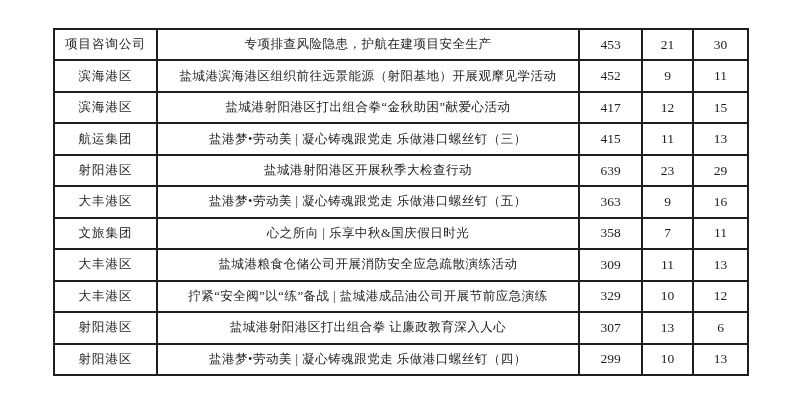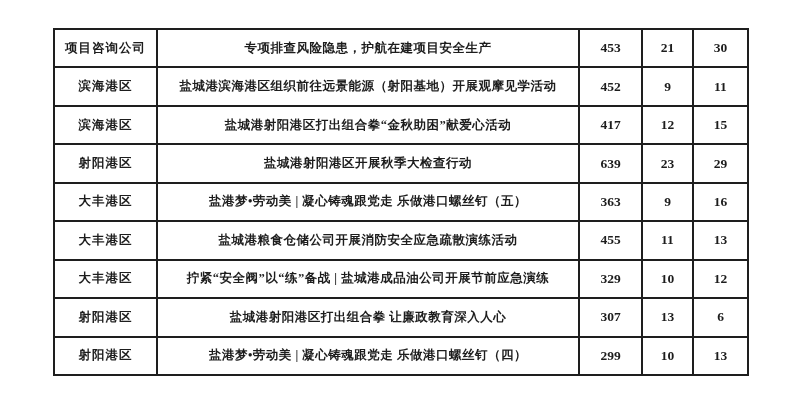--- a/index.html
+++ b/index.html
@@ -24,21 +24,21 @@
     table-layout: fixed;
     width: 694px;
     height: 348px;
     background: #ffffff;
   }
   table.report td {
     border: 2px solid #1e1e1e;
     text-align: center;
     vertical-align: middle;
     color: #1d1d1d;
-    font-weight: bold;
+    font-weight: normal;
     padding: 0 3px;
     overflow: hidden;
     white-space: nowrap;
   }
   td.c-unit {
     font-size: 12.5px;
     letter-spacing: 1px;
   }
   td.c-title {
     font-size: 12.5px;
@@ -80,42 +80,56 @@
   </tr>
 
   <tr>
     <td class="c-unit">滨海港区</td>
     <td class="c-title">盐城港射阳港区打出组合拳“金秋助困”献爱心活动</td>
     <td class="c-num">417</td>
     <td class="c-num">12</td>
     <td class="c-num">15</td>
   </tr>
 
+  <tr>
+    <td class="c-unit">航运集团</td>
+    <td class="c-title">盐港梦•劳动美 | 凝心铸魂跟党走 乐做港口螺丝钉（三）</td>
+    <td class="c-num">415</td>
+    <td class="c-num">11</td>
+    <td class="c-num">13</td>
+  </tr>
 
   <tr>
     <td class="c-unit">射阳港区</td>
     <td class="c-title">盐城港射阳港区开展秋季大检查行动</td>
     <td class="c-num">639</td>
     <td class="c-num">23</td>
     <td class="c-num">29</td>
   </tr>
 
   <tr>
     <td class="c-unit">大丰港区</td>
     <td class="c-title">盐港梦•劳动美 | 凝心铸魂跟党走 乐做港口螺丝钉（五）</td>
     <td class="c-num">363</td>
     <td class="c-num">9</td>
     <td class="c-num">16</td>
   </tr>
 
+  <tr>
+    <td class="c-unit">文旅集团</td>
+    <td class="c-title">心之所向 | 乐享中秋&amp;国庆假日时光</td>
+    <td class="c-num">358</td>
+    <td class="c-num">7</td>
+    <td class="c-num">11</td>
+  </tr>
 
   <tr>
     <td class="c-unit">大丰港区</td>
     <td class="c-title">盐城港粮食仓储公司开展消防安全应急疏散演练活动</td>
-    <td class="c-num">455</td>
+    <td class="c-num">309</td>
     <td class="c-num">11</td>
     <td class="c-num">13</td>
   </tr>
 
   <tr>
     <td class="c-unit">大丰港区</td>
     <td class="c-title">拧紧“安全阀”以“练”备战 | 盐城港成品油公司开展节前应急演练</td>
     <td class="c-num">329</td>
     <td class="c-num">10</td>
     <td class="c-num">12</td>

